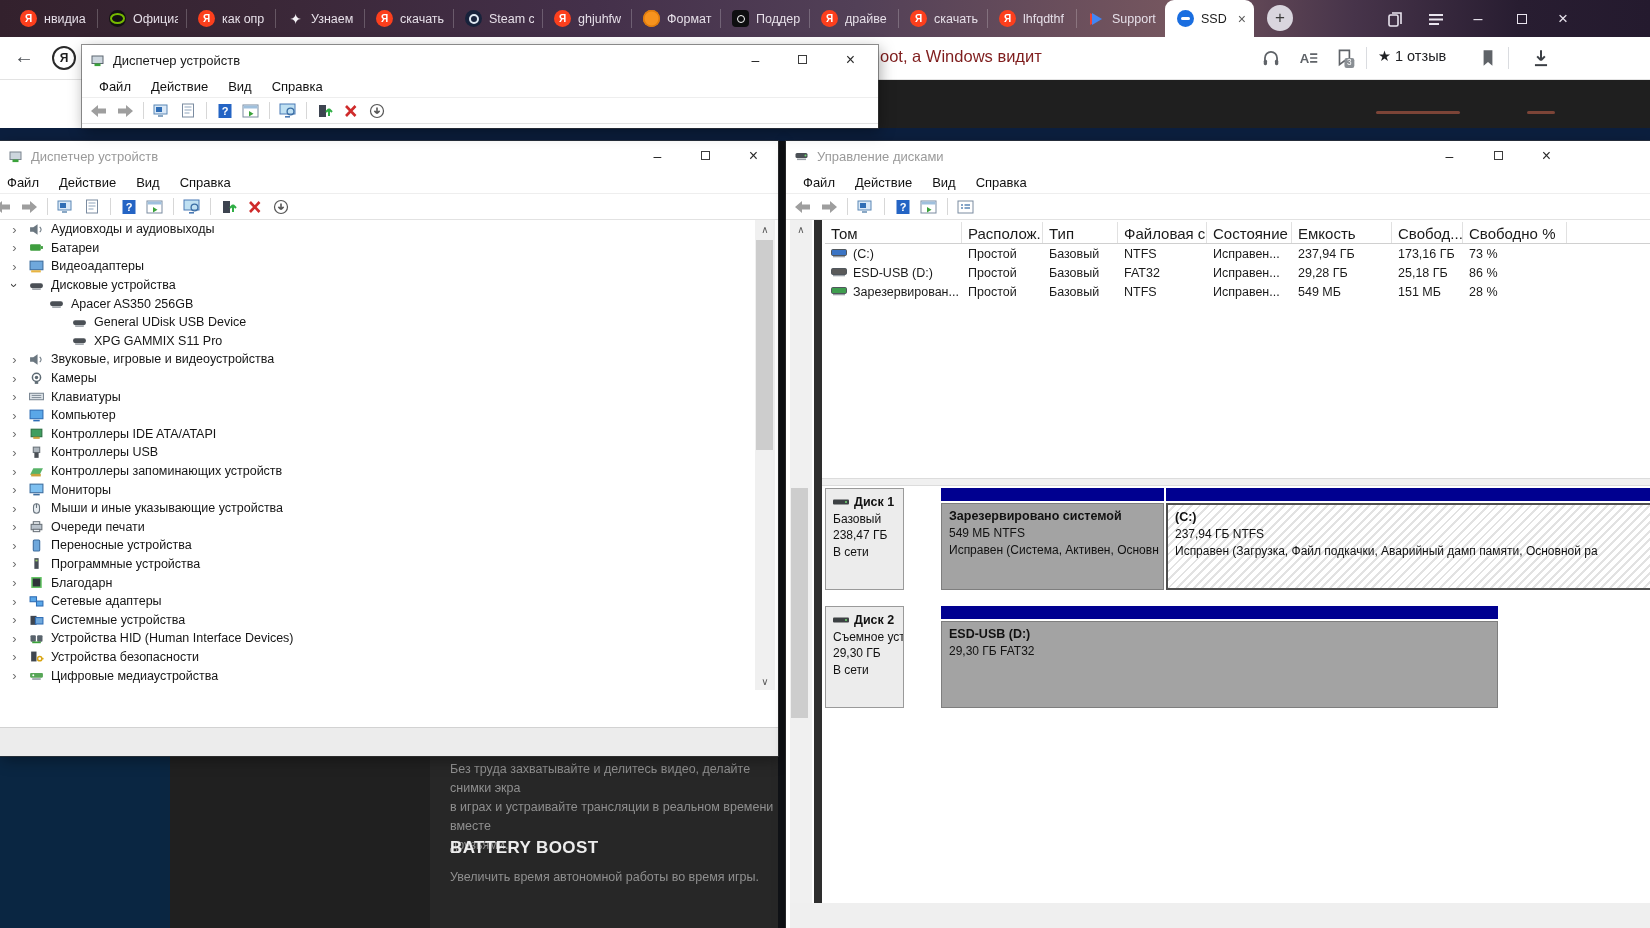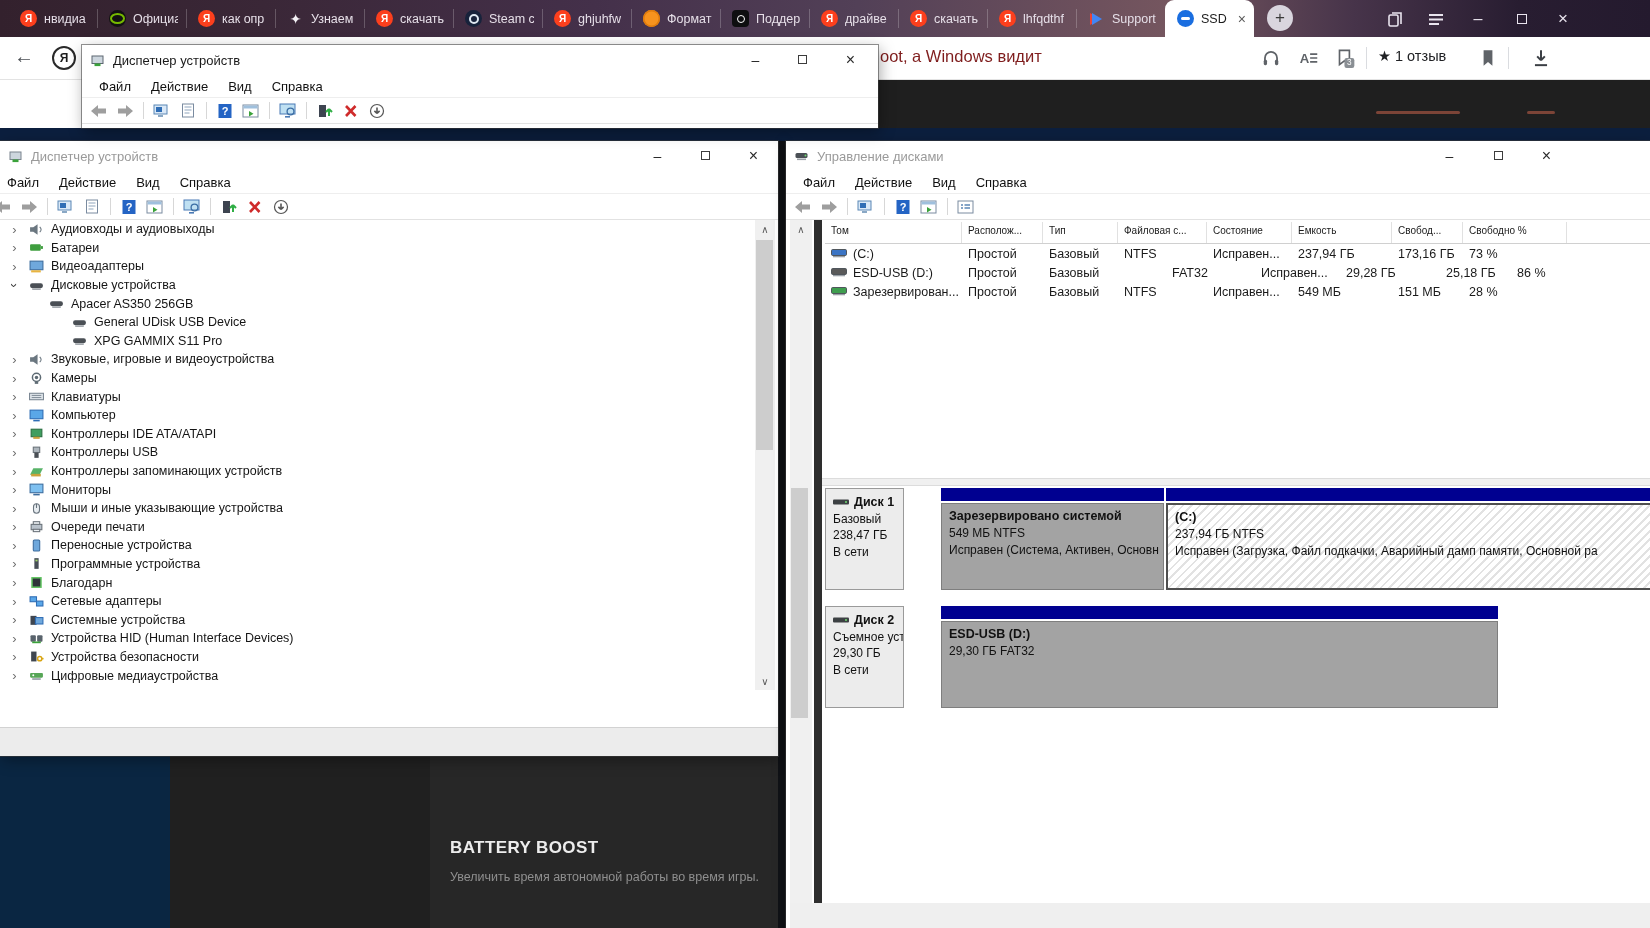--- a/index.html
+++ b/index.html
@@ -94,21 +94,21 @@
   .tri svg{width:15px;height:13px;display:block;}
   .vscroll{position:absolute;background:#f0f0f0;}
   .scrarrow{position:absolute;left:0;width:100%;height:18px;display:flex;align-items:center;justify-content:center;
     color:#5a5a5a;font-size:10px;}
   .scrthumb{position:absolute;left:1px;width:17px;background:#cdcdcd;}
 
   
   .dmsplit{left:28px;top:79px;width:8px;height:683px;background:#2e2e2e;position:absolute;}
   .dmscroll{left:4px;top:79px;width:22px;height:683px;}
   .theadrow{position:absolute;left:39px;top:81px;height:22px;display:flex;border-bottom:1px solid #d0d0d0;background:#fff;}
-  .thcell{font-size:10px;color:#1a1a1a;padding:3px 4px 0 6px;border-right:1px solid #e1e1e1;white-space:nowrap;overflow:hidden;}
+  .thcell{font-size:15px;color:#1a1a1a;padding:3px 4px 0 6px;border-right:1px solid #e1e1e1;white-space:nowrap;overflow:hidden;}
   .trow{position:absolute;left:39px;height:19px;display:flex;align-items:center;}
   .tcell{font-size:12.5px;color:#1a1a1a;padding-left:6px;white-space:nowrap;overflow:hidden;display:flex;align-items:center;gap:5px;}
   .volic{width:17px;height:11px;flex:0 0 17px;}
   .volic svg{width:17px;height:11px;display:block;}
   .graysplit{left:36px;top:337px;width:828px;height:8px;background:#f0f0f0;position:absolute;border-top:1px solid #dcdcdc;border-bottom:1px solid #dcdcdc;}
   .graphpane{left:36px;top:345px;width:828px;height:529px;background:#fff;position:absolute;}
   .diskblock{position:absolute;}
   .disklabel{position:absolute;left:3px;top:0;width:79px;height:102px;background:#ececec;border:1px solid #9a9a9a;
     padding:5px 2px 0 7px;font-size:12px;color:#111;line-height:16.5px;white-space:nowrap;overflow:hidden;}
   .disklabel .dname{font-weight:bold;display:flex;gap:5px;align-items:center;font-size:12.5px;}
@@ -255,20 +255,25 @@
     <div class="abs peekbox">
       <div class="abs peektext" style="left:7px;top:4px">Сообщения</div>
       <div class="abs peektext" style="left:7px;top:17px">Благодарн</div>
     </div>
   </div>
   <div class="abs navyband"></div>
 
   <div class="abs deskblue"></div>
   <div class="abs pagedark"></div>
   <div class="abs gfpanel"></div>
+  <div class="abs gfpar" id="gfpar">
+      <div>Без труда захватывайте и делитесь видео, делайте снимки экра</div>
+      <div>в играх и устраивайте трансляции в реальном времени вместе</div>
+      <div>друзьями.</div>
+    </div>
   <div class="abs gfhead">BATTERY BOOST</div>
   <div class="abs gfsub">Увеличить время автономной работы во время игры.</div>
   <div class="abs gapstrip"></div>
 
   <div class="abs win" style="left:82px;top:45px;width:796px;height:83px;z-index:5">
     <div class="titlebar">
       <span class="wicon">
         <svg viewBox="0 0 15 15">
             <rect x="2" y="3" width="11" height="7.5" fill="#cdd6de" stroke="#5c6670"></rect>
             <rect x="4.5" y="10.5" width="6" height="2.6" fill="#3aa23a"></rect>
@@ -834,21 +839,21 @@
             </svg>
           </span>
           <span>ESD-USB (D:)</span>
         </span>
         <span class="tcell" style="width: 81px;">
           <span>Простой</span>
         </span>
         <span class="tcell" style="width: 75px;">
           <span>Базовый</span>
         </span>
-        <span class="tcell" style="width: 89px; margin-left: 48px;">
+        <span class="tcell" style="width: 89px;">
           <span>FAT32</span>
         </span>
         <span class="tcell" style="width: 85px;">
           <span>Исправен...</span>
         </span>
         <span class="tcell" style="width: 100px;">
           <span>29,28 ГБ</span>
         </span>
         <span class="tcell" style="width: 71px;">
           <span>25,18 ГБ</span>

